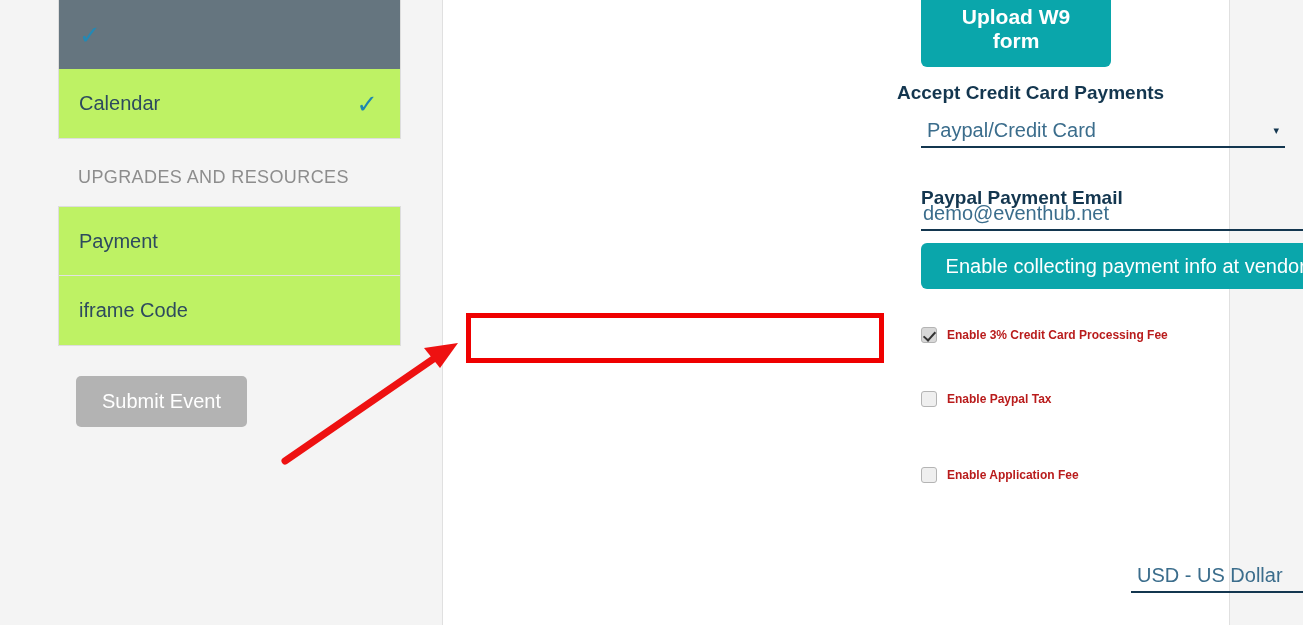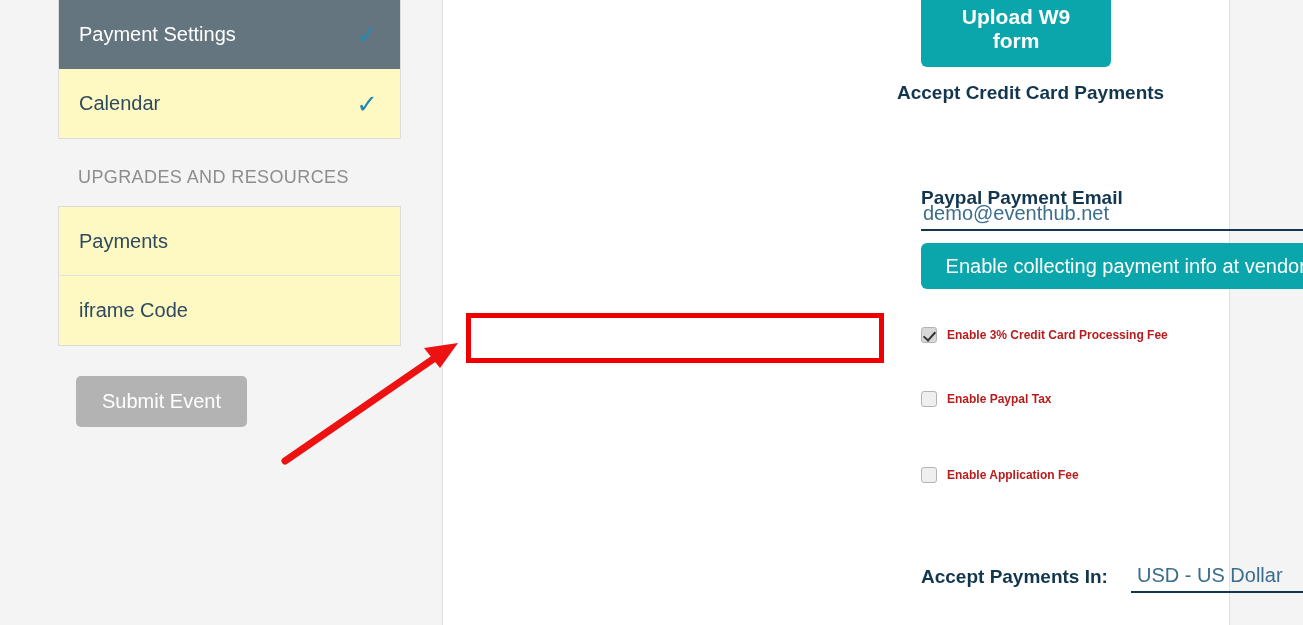--- a/index.html
+++ b/index.html
@@ -31,21 +31,21 @@
     border-top: 1px solid #dddddd;
   }
   .nav-item {
     display: flex;
     align-items: center;
     justify-content: space-between;
     height: 69px;
     padding: 0 22px 0 20px;
     font-size: 20px;
     color: #2d4a5e;
-    background: #fef9c3;
+    background: #bef264;
     border-bottom: 1px solid #e2e2e2;
     cursor: pointer;
   }
   .nav-item:last-child { border-bottom: none; }
   .nav-item.active {
     background: #65757f;
     color: #ffffff;
     border-bottom: none;
   }
   .nav-item .check {
@@ -225,51 +225,54 @@
 </style>
 </head>
 <body>
 
 <div id="page">
 
   <div class="sidebar">
 
     <div class="nav-card">
       <div class="nav-item active">
-        <span>Payment Settings</span>
         <span class="check">✓</span>
       </div>
       <div class="nav-item">
         <span>Calendar</span>
         <span class="check">✓</span>
       </div>
     </div>
 
     <div class="section-heading">UPGRADES AND RESOURCES</div>
 
     <div class="nav-card second">
       <div class="nav-item">
-        <span>Payments</span>
+        <span>Payment</span>
       </div>
       <div class="nav-item">
         <span>iframe Code</span>
       </div>
     </div>
 
     <div class="submit-wrap">
       <button class="submit-btn">Submit Event</button>
     </div>
   </div>
 
   <div class="main-panel">
 
     <button class="btn-teal btn-w9">Upload W9 form</button>
 
     <div class="field-label lbl-accept-cc">Accept Credit Card Payments</div>
 
+    <div class="select-field sel-cc">
+      <span class="val">Paypal/Credit Card</span>
+      <span class="caret">▾</span>
+    </div>
 
     <div class="field-label lbl-paypal-email">Paypal Payment Email</div>
 
     <input class="text-field" type="text" value="demo@eventhub.net" style="">
 
     <button class="btn-teal btn-collect">Enable collecting payment info at vendor checkout</button>
 
     <div class="cb-row cb-fee">
       <span class="cb-box checked"></span>
       <span class="cb-label">Enable 3% Credit Card Processing Fee</span>
@@ -278,21 +281,20 @@
     <div class="cb-row cb-tax">
       <span class="cb-box"></span>
       <span class="cb-label">Enable Paypal Tax</span>
     </div>
 
     <div class="cb-row cb-app">
       <span class="cb-box"></span>
       <span class="cb-label">Enable Application Fee</span>
     </div>
 
-    <div class="lbl-accept-in">Accept Payments In:</div>
 
     <div class="select-field sel-currency">
       <span class="val">USD - US Dollar</span>
 
     </div>
   </div>
 
   <div class="redbox"></div>
 
   <svg class="arrow-svg" viewBox="0 0 1303 625">

